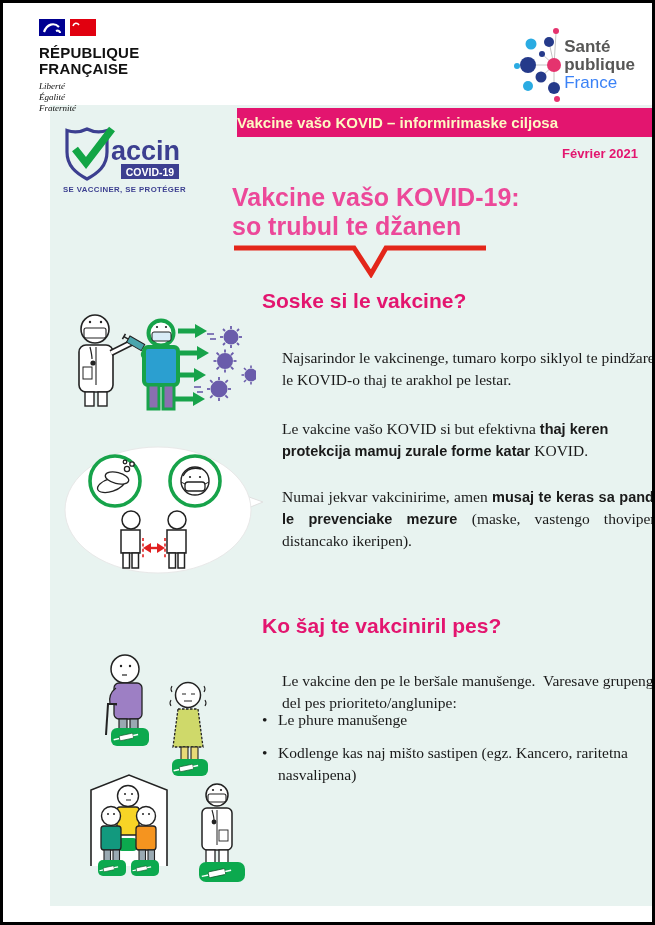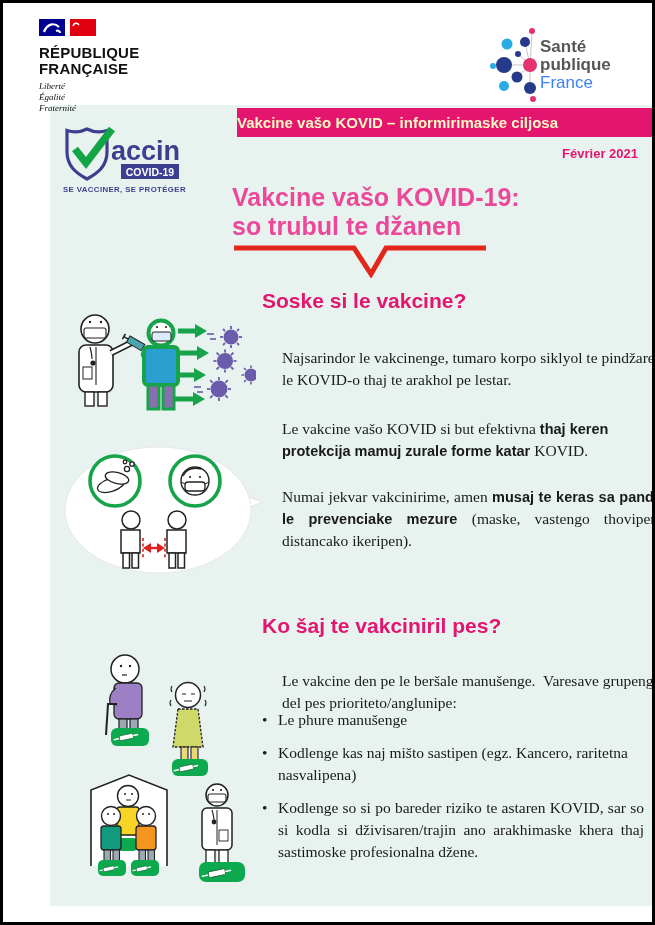--- a/index.html
+++ b/index.html
@@ -3,21 +3,21 @@
 <meta charset="utf-8">
 <style>
   html,body{margin:0;padding:0;background:#fff;}
   .page{position:relative;width:655px;height:925px;background:#ffffff;border:3px solid #000000;box-sizing:border-box;overflow:hidden;font-family:"Liberation Sans",sans-serif;}
   .abs{position:absolute;}
 
   
   .rf-logo{left:36px;top:16px;width:150px;}
   .rf-name{font-weight:bold;color:#111;font-size:15px;line-height:16px;letter-spacing:.2px;margin-top:4px;}
   .rf-motto{font-family:"Liberation Serif",serif;font-style:italic;font-size:9px;line-height:11px;color:#111;margin-top:4px;}
-  .spf-logo{left:487px;top:22px;width:160px;display:flex;align-items:center;gap:0;}
+  .spf-logo{left:472px;top:22px;width:160px;display:flex;align-items:center;gap:0;justify-content:flex-end;}
   .spf-text{line-height:18px;font-size:17px;}
   .spf-bold{font-weight:bold;color:#575756;}
   .spf-light{color:#3b82f6;}
 
   
   .content-bg{left:47px;top:102px;width:602px;height:801px;background:#e8f3f0;}
 
   
   .banner{left:234px;top:105px;width:415px;height:29px;background:#e3156f;color:#fef9c3;font-weight:bold;font-size:15px;line-height:29px;box-sizing:border-box;}
   .date{left:420px;top:143px;width:215px;text-align:right;color:#e3156f;font-weight:bold;font-size:13px;}
@@ -127,21 +127,20 @@
   <div class="abs h2 h2-1">Soske si le vakcine?</div>
   <p class="abs body-text p1"><span>Najsarindor le vakcinenge, tumaro korpo siklyol te pindžarel le KOVID-o thaj te arakhol pe lestar.</span></p>
   <p class="abs body-text p2"><span>Le vakcine vašo KOVID si but efektivna </span><span class="bsans">thaj keren protekcija mamuj zurale forme katar </span><span>KOVID.</span></p>
   <p class="abs body-text p3"><span>Numai jekvar vakcinirime, amen </span><span class="bsans">musaj te keras sa panda le prevenciake mezure </span><span>(maske, vastengo thovipen, distancako ikeripen).</span></p>
 
   <div class="abs h2 h2-2">Ko šaj te vakciniril pes?</div>
   <p class="abs body-text intro">Le vakcine den pe le beršale manušenge.  Varesave grupenge del pes prioriteto/anglunipe:</p>
   <ul class="abs body-text bullets">
     <li>Le phure manušenge</li>
     <li>Kodlenge kas naj mišto sastipen (egz. Kancero, raritetna nasvalipena)</li>
-    <li class="just">Kodlenge so si po bareder riziko te astaren KOVID, sar so si kodla si dživisaren/trajin ano arakhimaske khera thaj sastimoske profesionalna džene.</li>
   </ul>
 
   <svg class="abs illo1" width="196" height="136" viewBox="0 0 196 136">
 
     <g stroke="#222" fill="#fff">
       <circle cx="35" cy="34" r="14" stroke-width="1.6"></circle>
       <rect x="24" y="33" width="22" height="10" rx="2" stroke-width="1.1"></rect>
       <circle cx="30" cy="27" r="1.2" fill="#222" stroke="none"></circle>
       <circle cx="41" cy="27" r="1.2" fill="#222" stroke="none"></circle>
       <rect x="19" y="50" width="34" height="47" rx="7" stroke-width="1.6"></rect>

